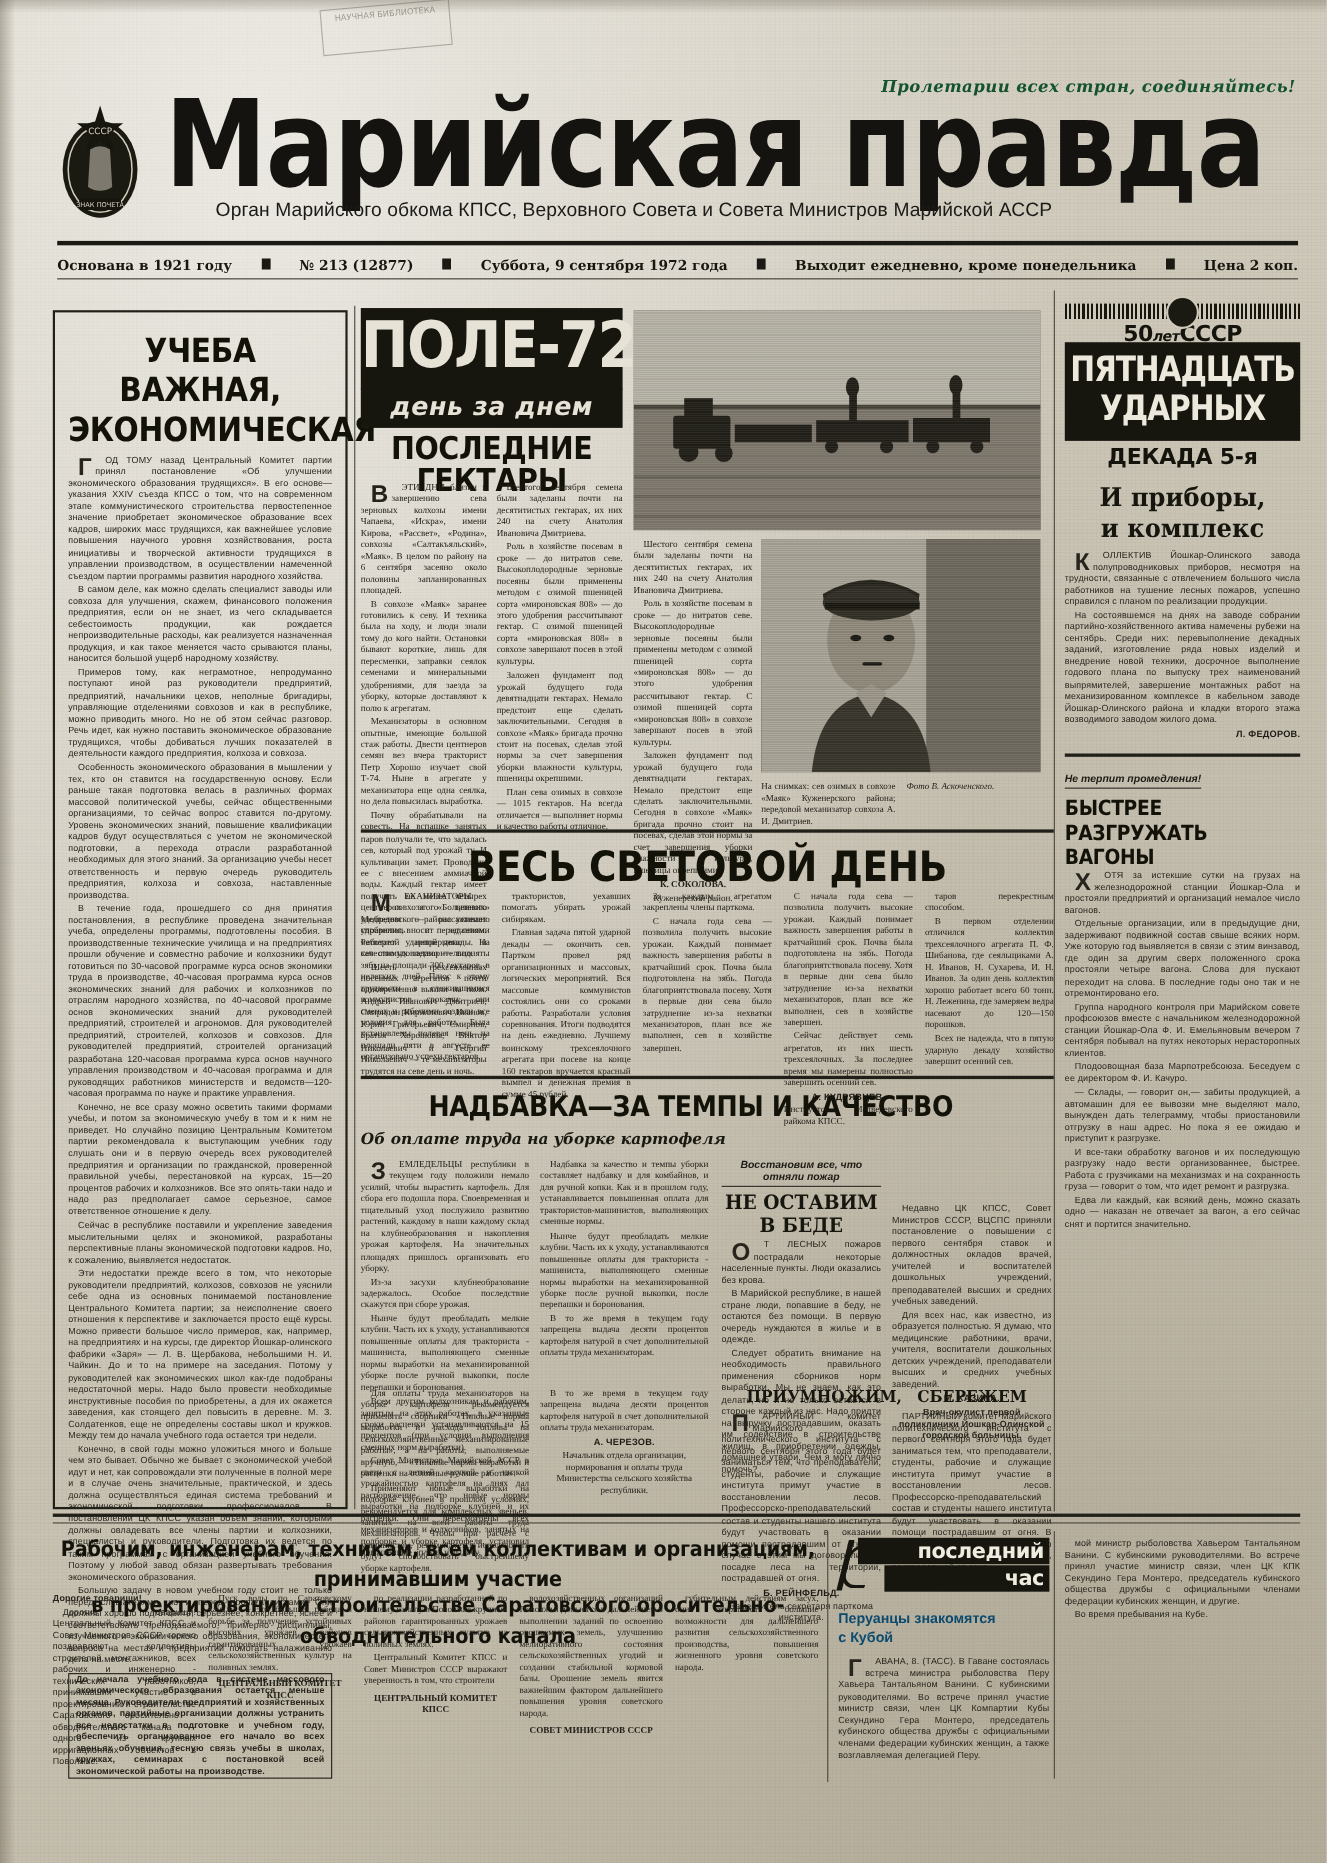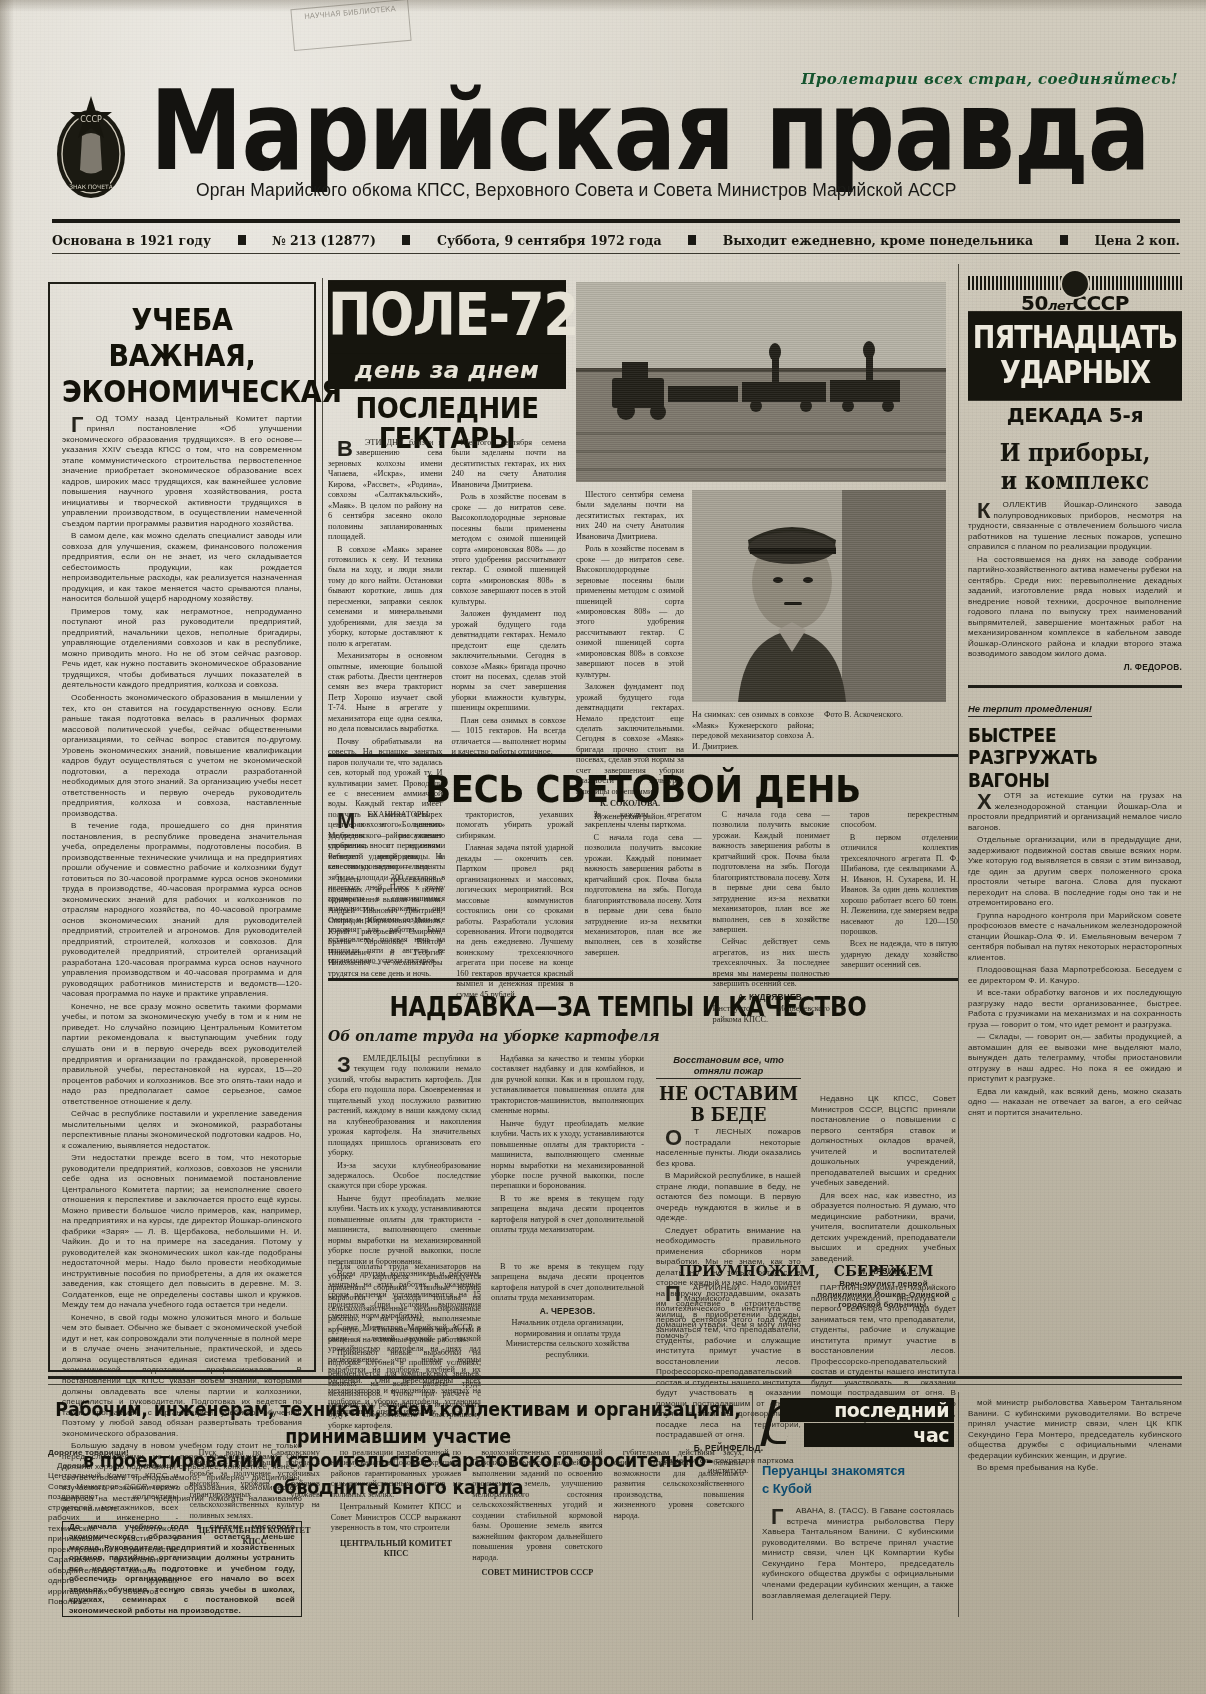--- a/index.html
+++ b/index.html
@@ -407,21 +407,21 @@
       <p>Шестого сентября семена были заделаны почти на десятитистых гектарах, их них 240 на счету Анатолия Ивановича Дмитриева.</p>
       <p>Роль в хозяйстве посевам в сроке — до нитратов севе. Высокоплодородные зерновые посеяны были применены методом с озимой пшеницей сорта «мироновская 808» — до этого удобрения рассчитывают гектар. С озимой пшеницей сорта «мироновская 808» в совхозе завершают посев в этой культуры.</p>
       <p>Заложен фундамент под урожай будущего года девятнадцати гектарах. Немало предстоит еще сделать заключительными. Сегодня в совхозе «Маяк» бригада прочно стоит на посевах, сделав этой нормы за счет завершения уборки влажности культуры, пшеницы окрепшими.</p>
       <p style="text-indent:0;text-align:center;font-weight:bold;">К. СОКОЛОВА.</p>
       <p style="text-indent:0;text-align:center;">Куженерский район.</p>
     </div>
 
     <div style="position:absolute;left:646px;top:448px;width:254px;">
       <div style="display:flex;gap:10px;">
         <div class="photo-cap" style="flex:1;">На снимках: сев озимых в совхозе «Маяк» Куженерского района; передовой механизатор совхоза А. И. Дмитриев.</div>
-        <div class="photo-cap" style="flex:1;">Фото В. Аскоченского.</div>
+        <div class="photo-cap" style="flex:1;font-style:italic;">Фото В. Аскоченского.</div>
       </div>
     </div>
 
     <div class="hline2" style="left:282px;width:630px;top:492px;"></div>
 
     <div class="head-black" style="position:absolute;left:282px;top:504px;width:630px;font-size:34px;">ВЕСЬ СВЕТОВОЙ ДЕНЬ</div>
 
     <div style="position:absolute;left:282px;top:548px;width:630px;display:flex;gap:11px;">
       <div class="body-serif" style="flex:1;">
         <p class="dropcap">МЕХАНИЗАТОРЫ совхоза «Большевик» Медведевского района успешно справились с заданиями четвертой ударной декады. На сев озимых задано — подняты зябь на площади 300 гектаров, в нелегких дней. Плюс к этому трудности в сложившимися коммунистов сроками; они сменах и рабочими создали все условия для работы. Была установлены полевая ночь на площади пяти в августе, ее организовано успехи гектаров.</p>
@@ -549,22 +549,22 @@
       </div>
       <div class="head-black" style="font-size:17px;text-align:left;line-height:1.18;">
         <div>БЫСТРЕЕ РАЗГРУЖАТЬ</div>
         <div>ВАГОНЫ</div>
       </div>
       <div class="body-sans" style="margin-top:7px;">
         <p class="dropcap">ХОТЯ за истекшие сутки на грузах на железнодорожной станции Йошкар-Ола и простояли предприятий и организаций немалое число вагонов.</p>
         <p>Отдельные организации, или в предыдущие дни, задерживают подвижной состав свыше всяких норм. Уже которую год выявляется в связи с этим винзавод, где один за другим сверх положенного срока простояли четыре вагона. Слова для пускают переходит на слова. В последние годы оно так и не отремонтировано его.</p>
         <p>Группа народного контроля при Марийском совете профсоюзов вместе с начальником железнодорожной станции Йошкар-Ола Ф. И. Емельяновым вечером 7 сентября побывал на путях некоторых нерасторопных клиентов.</p>
         <p>Плодоовощная база Марпотребсоюза. Беседуем с ее директором Ф. И. Качуро.</p>
+        <p>— Склады, — говорит он,— забиты продукцией, а автомашин для ее вывозки мне выделяют мало, вынужден дать телеграмму, чтобы приостановили отгрузку в наш адрес. Но пока я ее ожидаю и приступит к разгрузке.</p>
         <p>И все-таки обработку вагонов и их последующую разгрузку надо вести организованнее, быстрее. Работа с грузчиками на механизмах и на сохранность груза — говорит о том, что идет ремонт и разгрузка.</p>
-        <p>— Склады, — говорит он,— забиты продукцией, а автомашин для ее вывозки мне выделяют мало, вынужден дать телеграмму, чтобы приостановили отгрузку в наш адрес. Но пока я ее ожидаю и приступит к разгрузке.</p>
         <p>Едва ли каждый, как всякий день, можно сказать одно — наказан не отвечает за вагон, а его сейчас снят и портится значительно.</p>
       </div>
     </div>
 
     <div class="hline2" style="left:2px;width:1134px;top:1114px;"></div>
     <div class="hline" style="left:2px;width:1134px;top:1122px;"></div>
 
     <div style="position:absolute;left:2px;top:1134px;width:700px;">
       <div class="banner-title">Рабочим, инженерам, техникам, всем коллективам и организациям, принимавшим участие</div>
       <div class="banner-title">в проектировании и строительстве Саратовского оросительно-обводнительного канала</div>

